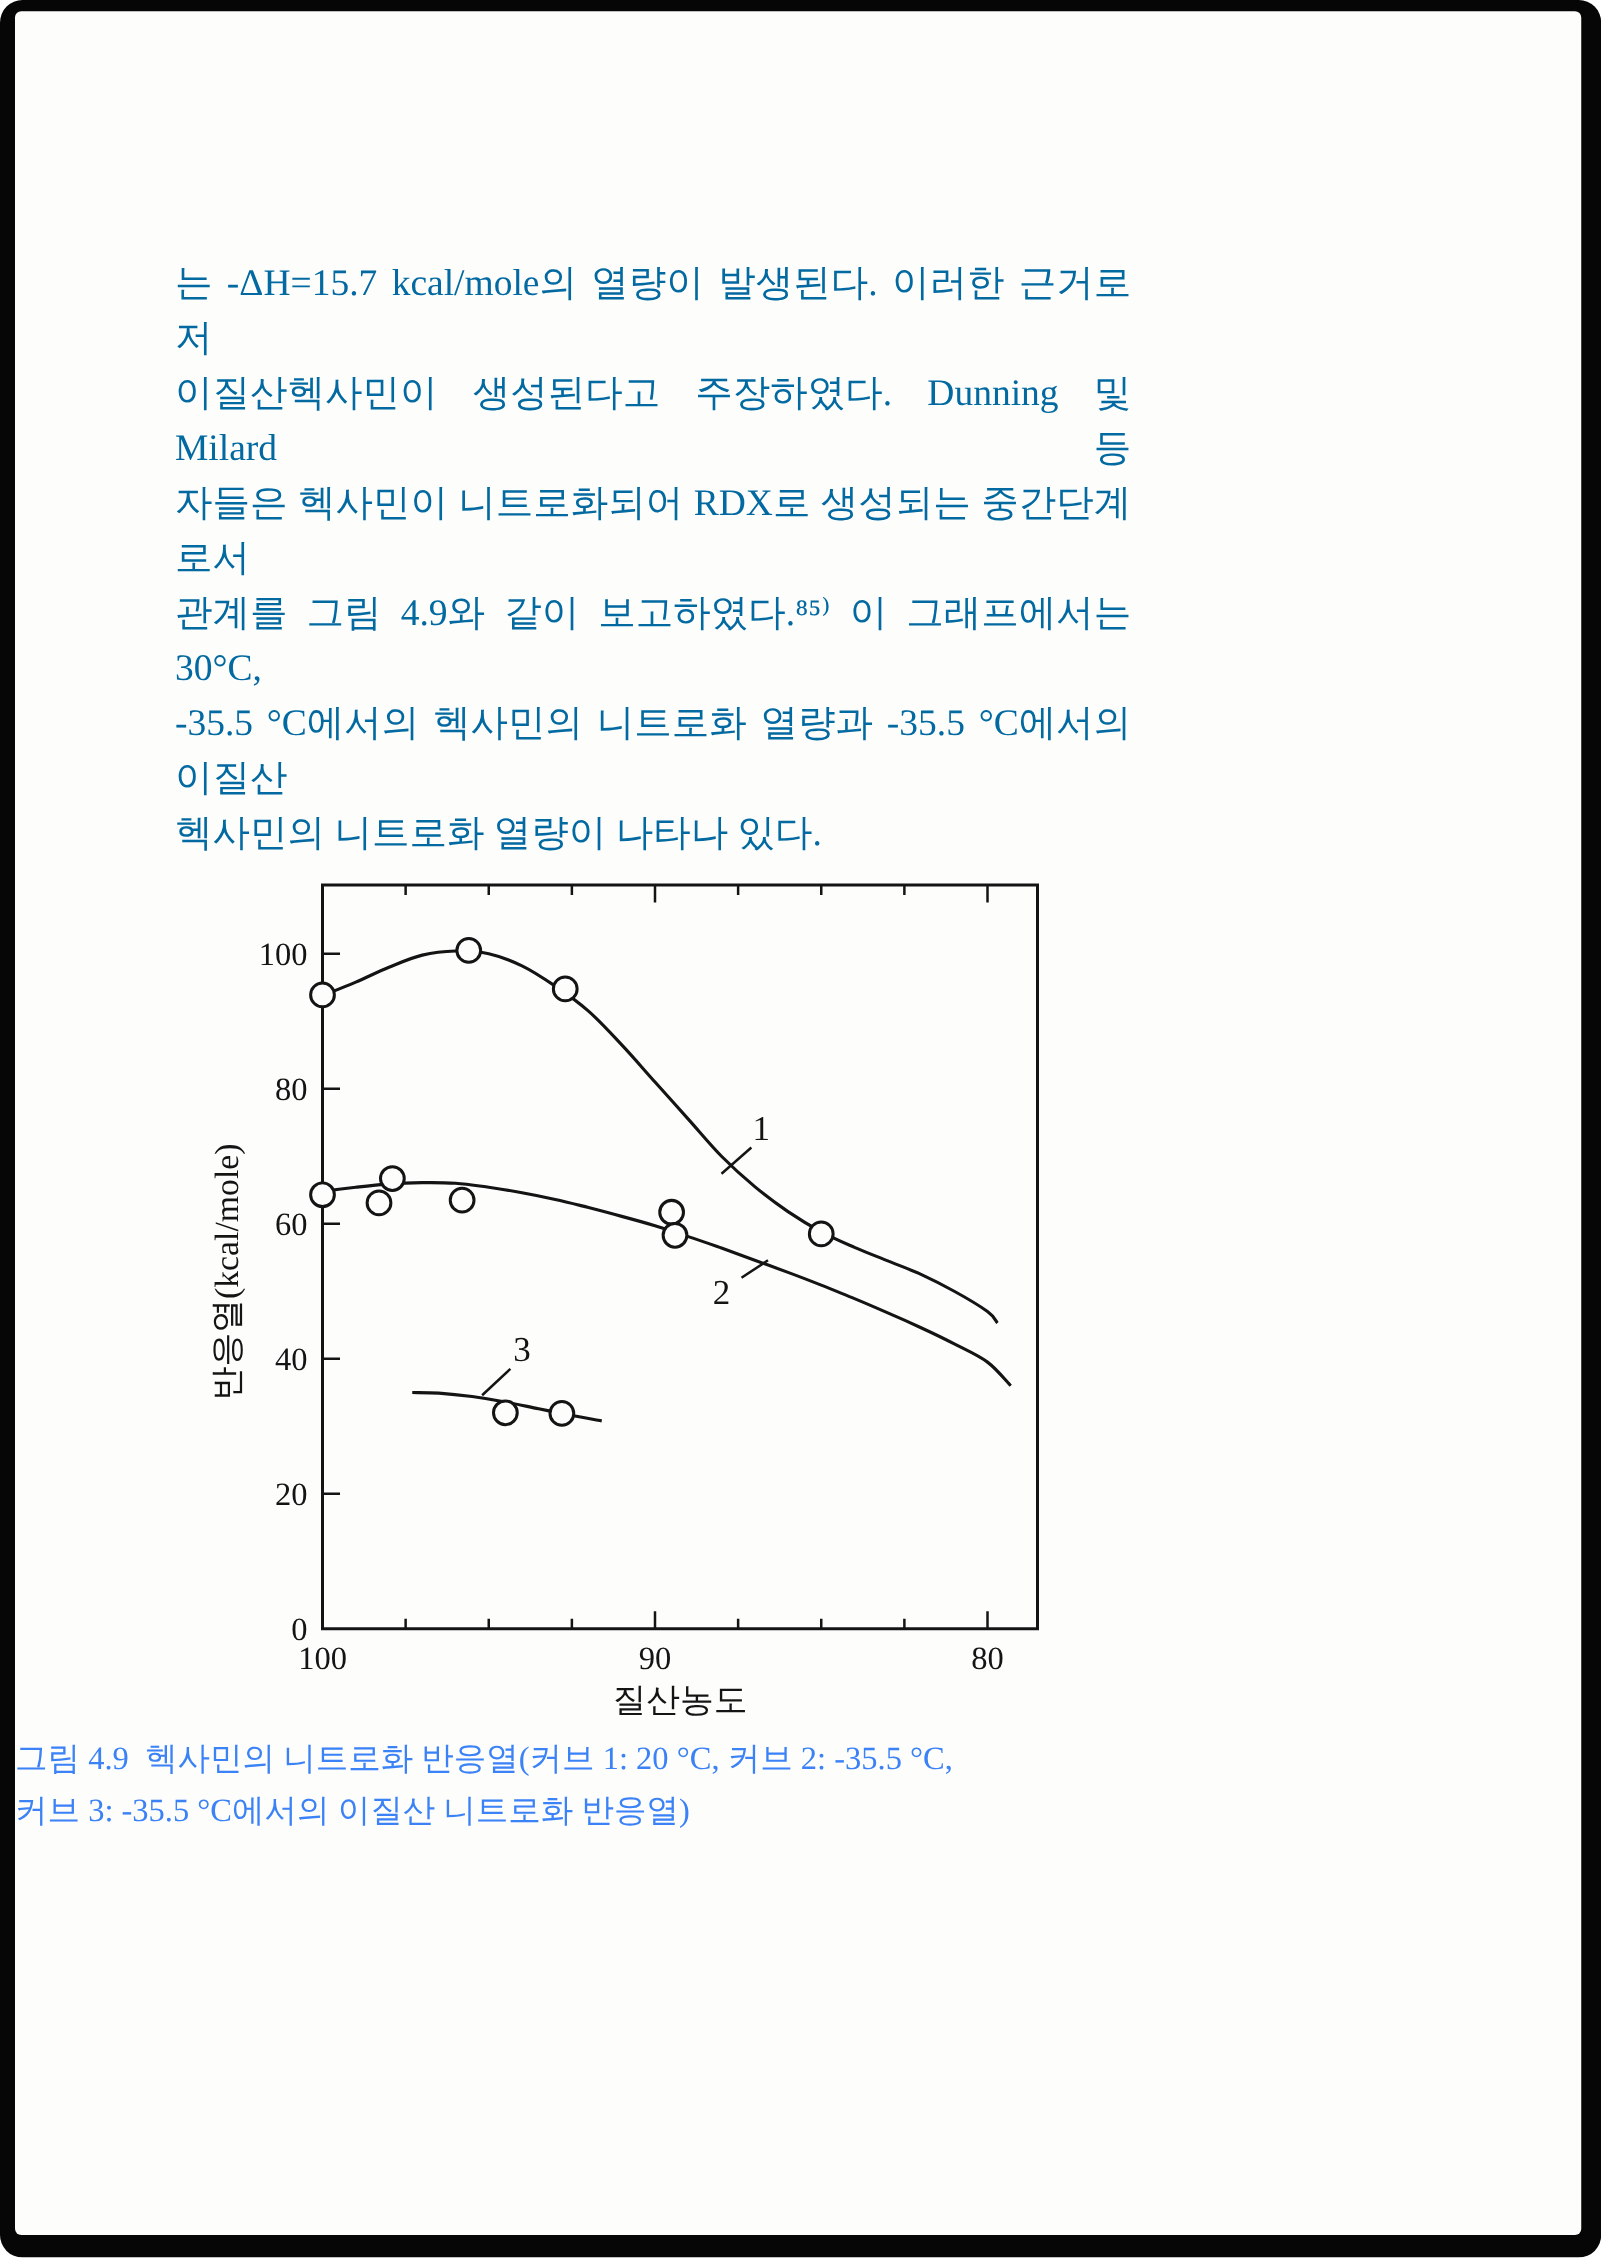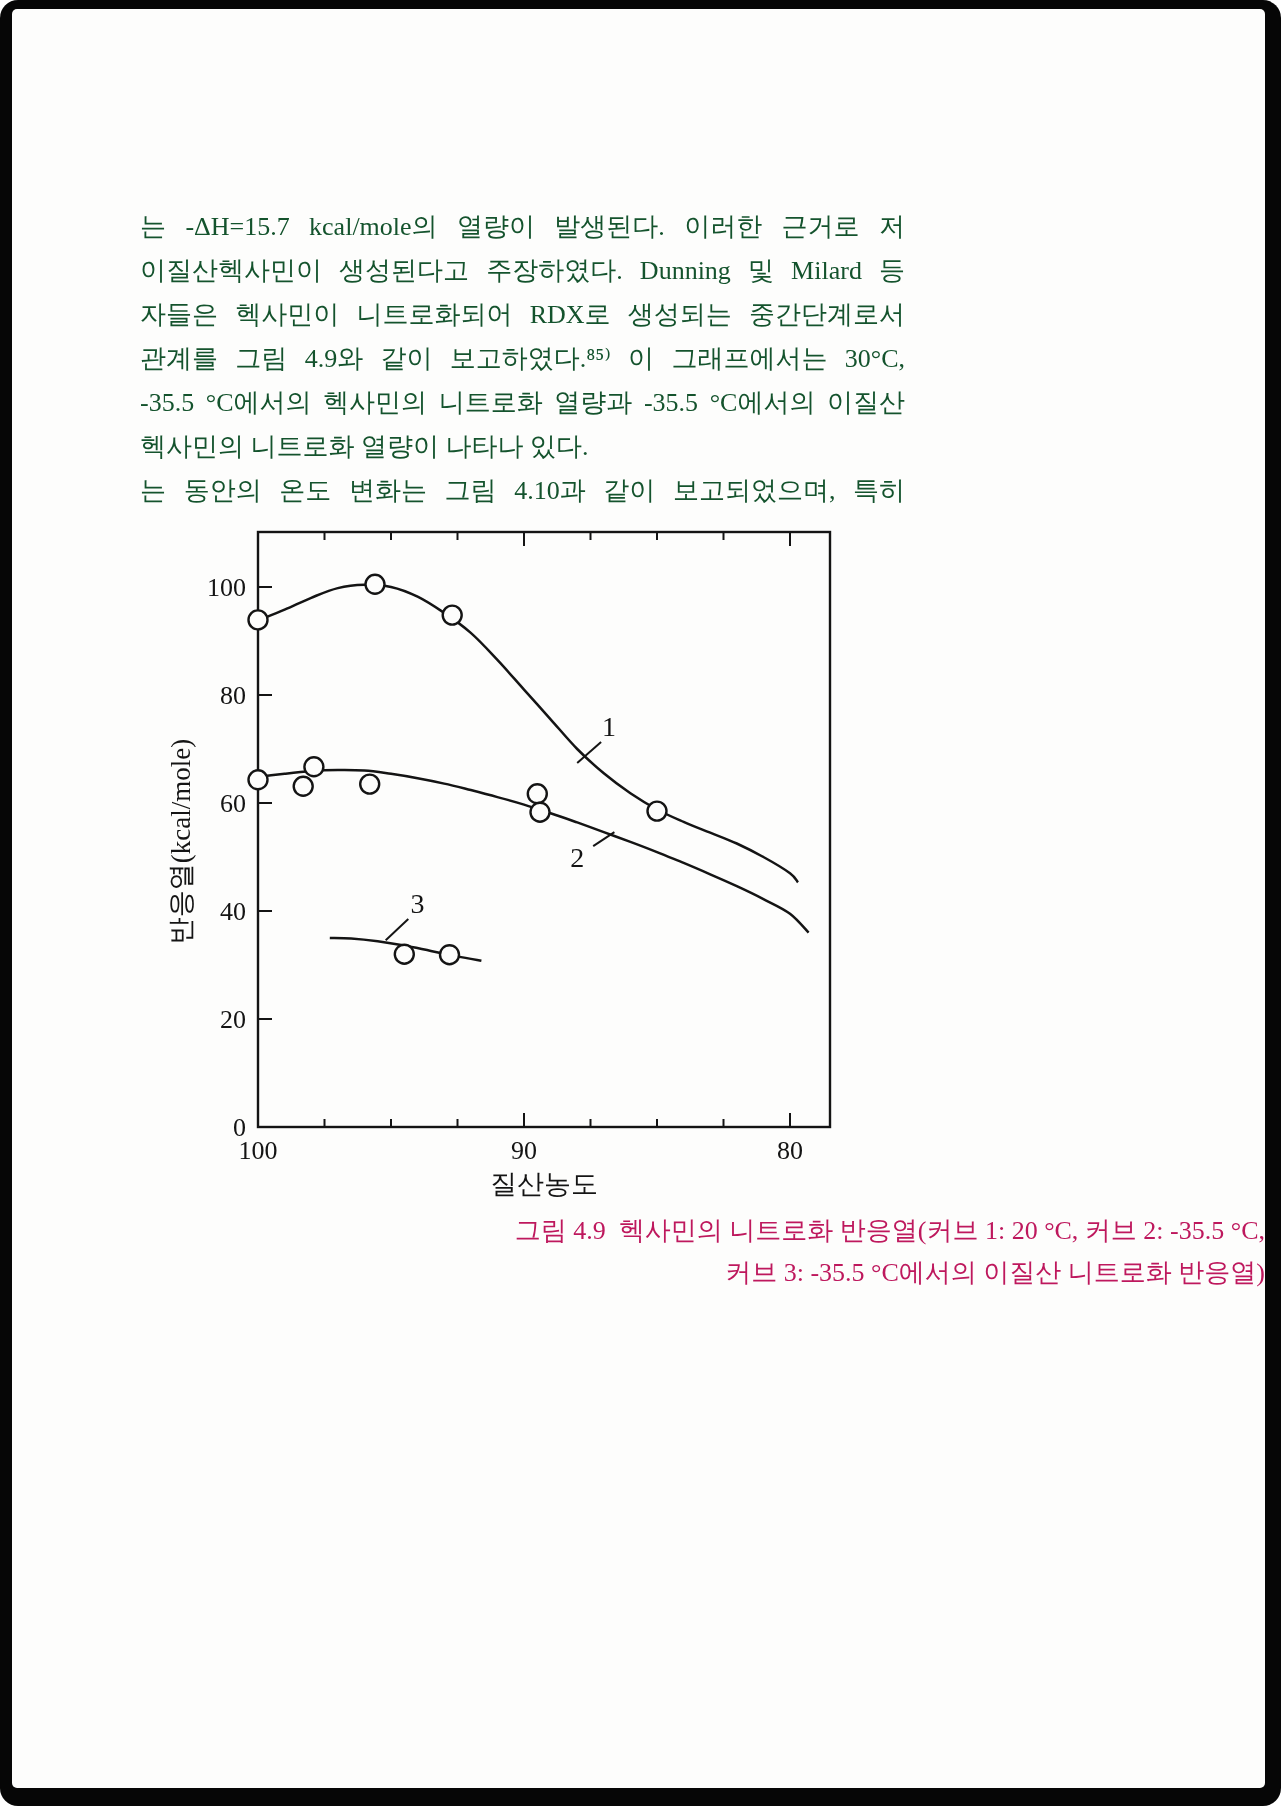--- a/index.html
+++ b/index.html
@@ -24,42 +24,42 @@
     color: #161616;
   }
   .content {
     padding: 196px 0 0 128px;
     width: 893px;
   }
   .line {
     margin: 0;
     width: 765px;
     font-family: "Liberation Serif", "DejaVu Serif", serif;
-    font-size: 26px;
+    font-size: 30px;
     line-height: 44px;
-    color: #14532d;
+    color: #0369a1;
     text-align: justify;
     text-align-last: justify;
   }
   .line.noj { text-align: center; text-align-last: left; }
   .line.indent { text-indent: 30px; }
   .figure { margin: 9px 0 0 128px; width: 760px; }
   svg { display: block; }
   svg text {
     font-family: "Liberation Serif", "DejaVu Serif", serif;
     fill: #141414;
   }
   .caption {
     margin-top: 8px;
     width: 1253px;
-    text-align: right;
+    text-align: left;
     font-family: "Liberation Serif", "DejaVu Serif", serif;
     font-size: 26px;
     line-height: 42px;
-    color: #be185d;
+    color: #3b82f6;
   }
   .caption p { margin: 0; white-space: pre; }
   .footer {
     margin: 18px 0 0 128px;
     width: 777px;
     text-align: right;
     font-family: "Liberation Serif", "DejaVu Serif", serif;
     font-size: 26px;
     color: #161616;
     white-space: pre;
@@ -72,21 +72,20 @@
 <div class="sheet">
   <div class="paper">
 
     <div class="content">
       <p class="line">는 -ΔH=15.7 kcal/mole의 열량이 발생된다. 이러한 근거로 저</p>
       <p class="line">이질산헥사민이 생성된다고 주장하였다. Dunning 및 Milard 등</p>
       <p class="line">자들은 헥사민이 니트로화되어 RDX로 생성되는 중간단계로서</p>
       <p class="line">관계를 그림 4.9와 같이 보고하였다.⁸⁵⁾ 이 그래프에서는 30°C,</p>
       <p class="line">-35.5 °C에서의 헥사민의 니트로화 열량과 -35.5 °C에서의 이질산</p>
       <p class="line noj">헥사민의 니트로화 열량이 나타나 있다.</p>
-      <p class="line">는 동안의 온도 변화는 그림 4.10과 같이 보고되었으며, 특히</p>
     </div>
 
     <figure class="figure">
       <svg id="chart-svg" width="760" height="680" viewBox="0 0 760 680">
           <rect x="118" y="10" width="572" height="595" fill="none" stroke="#141414" stroke-width="2.4"></rect>
           <line x1="118" y1="605" x2="118" y2="591" stroke="#141414" stroke-width="2"></line>
           <line x1="118" y1="10" x2="118" y2="24" stroke="#141414" stroke-width="2"></line>
           <line x1="184.5" y1="605" x2="184.5" y2="597" stroke="#141414" stroke-width="2"></line>
           <line x1="184.5" y1="10" x2="184.5" y2="18" stroke="#141414" stroke-width="2"></line>
           <line x1="251" y1="605" x2="251" y2="597" stroke="#141414" stroke-width="2"></line>

